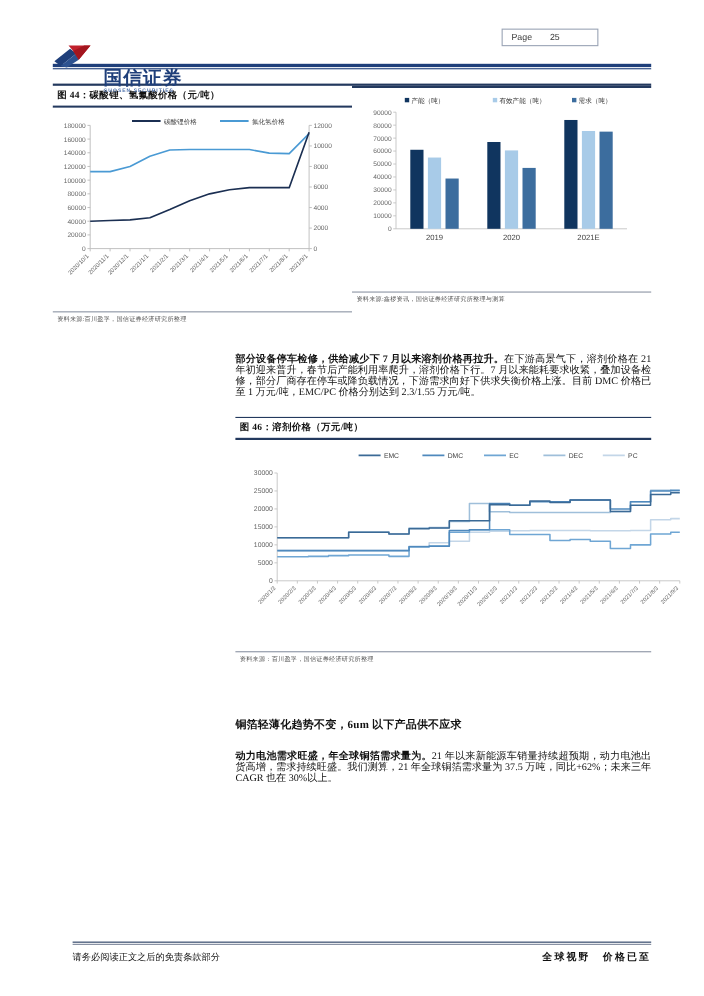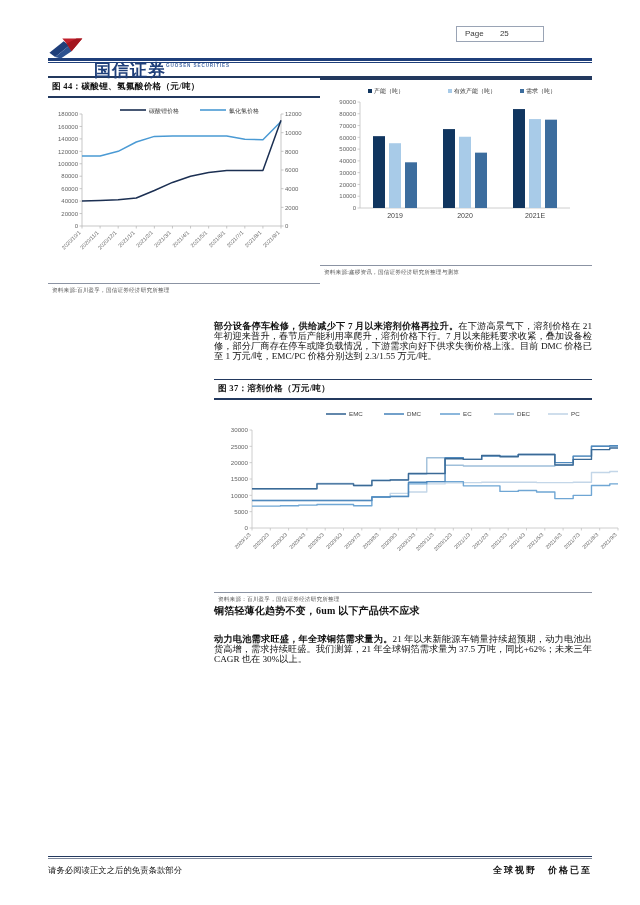--- a/index.html
+++ b/index.html
@@ -9,21 +9,21 @@
     font-family: "Liberation Serif", "DejaVu Serif", serif;
     color: #000;
     overflow: hidden;
   }
   .page { position: relative; width: 640px; height: 905px; padding: 0 48px; }
 
   
   .header { position: relative; height: 52px; padding-top: 14px; }
   .logo-wrap { display: flex; align-items: center; gap: 6px; }
   .logo-mark { width: 40px; height: 26px; flex: none; }
-  .logo-text-block { display: flex; flex-direction: row; line-height: 1; margin-top: 48px; }
+  .logo-text-block { display: flex; flex-direction: column; line-height: 1; margin-top: 48px; }
   .logo-cn { font-family: "Liberation Sans", sans-serif; font-size: 17px; font-weight: bold; color: #1f3f7a; letter-spacing: 1px; }
   .logo-en { font-family: "Liberation Sans", sans-serif; font-size: 4.6px; font-weight: bold; color: #4b6ea8; letter-spacing: .9px; margin-top: 2px; }
   .page-box {
     position: absolute; right: 48px; top: 26px;
     border: 1px solid #9aa4b5; padding: 2px 10px 3px 8px;
     font-family: "Liberation Sans", sans-serif; font-size: 8px; color: #3a3a3a;
     min-width: 88px;
   }
   .page-box .pnum { margin-left: 14px; }
   .header-rule { height: 2.5px; background: #1f3f7a; margin-top: 6px; }
@@ -51,21 +51,21 @@
     font-family: "Liberation Serif", serif; font-size: 9.2px;
     line-height: 10px; text-align: justify; color: #111;
   }
   .para b { font-weight: bold; }
   .sec-head {
     font-family: "Liberation Serif", serif; font-weight: bold;
     font-size: 10px; color: #111; letter-spacing: .2px;
   }
 
   
-  .footer { position: absolute; left: 48px; right: 48px; bottom: 28px; }
+  .footer { position: absolute; left: 66px; right: 48px; bottom: 28px; }
   .footer-rule { height: 1.6px; background: #23395e; }
   .footer-row { display: flex; justify-content: space-between; align-items: baseline; padding-top: 5px; }
   .footer-left { font-family: "Liberation Serif", serif; font-size: 8.4px; color: #111; }
   .footer-right { font-family: "Liberation Serif", serif; font-size: 9px; font-weight: bold; color: #111; letter-spacing: 2px; }
 
   svg { display: block; }
   text { font-family: "Liberation Sans", sans-serif; }
 </style>
 </head>
 <body>
@@ -232,21 +232,21 @@
 
   <div class="body-block" style="margin-top:26px;">
     <p class="para">
       <b>部分设备停车检修，供给减少下 7 月以来溶剂价格再拉升。</b><span>在下游高景气下，溶剂价格在 21 年初迎来普升，春节后产能利用率爬升，溶剂价格下行。7 月以来能耗要求收紧，叠加设备检修，部分厂商存在停车或降负载情况，下游需求向好下供求失衡价格上涨。目前 DMC 价格已至 1 万元/吨，EMC/PC 价格分别达到 2.3/1.55 万元/吨。</span>
     </p>
   </div>
 
   <div class="body-block" style="margin-top:18px;">
     <div class="fig">
       <div class="fig-title-rule-top"></div>
-      <div class="fig-title">图 37：溶剂价格（万元/吨）</div>
+      <div class="fig-title">图 46：溶剂价格（万元/吨）</div>
       <div class="fig-title-rule-bot"></div>
       <div class="fig-body">
         <svg id="svg46" width="426" height="190" viewBox="0 0 426 190">
             <g>
               <line x1="112" y1="14" x2="132" y2="14" stroke="#3b6a96" stroke-width="1.6"></line>
               <text x="135" y="16.3" font-size="6.2" fill="#444" text-anchor="start">EMC</text>
               <line x1="170" y1="14" x2="190" y2="14" stroke="#4f89bd" stroke-width="1.6"></line>
               <text x="193" y="16.3" font-size="6.2" fill="#444" text-anchor="start">DMC</text>
               <line x1="226" y1="14" x2="246" y2="14" stroke="#6fa6d4" stroke-width="1.6"></line>
               <text x="249" y="16.3" font-size="6.2" fill="#444" text-anchor="start">EC</text>
@@ -318,21 +318,21 @@
             <path d="M38.00 106.11 L48.06 106.11 L48.06 106.11 L56.30 106.11 L66.36 106.11 L66.36 105.79 L74.60 105.79 L84.67 105.79 L84.67 105.13 L92.90 105.13 L102.97 105.13 L102.97 104.48 L111.20 104.48 L121.27 104.48 L121.27 104.48 L129.50 104.48 L139.56 104.48 L139.56 105.79 L147.80 105.79 L157.87 105.79 L157.87 96.97 L166.10 96.97 L176.16 96.97 L176.16 96.31 L184.40 96.31 L194.47 96.31 L194.47 83.90 L202.70 83.90 L212.77 83.90 L212.77 81.61 L221.00 81.61 L231.06 81.61 L231.06 81.61 L239.30 81.61 L249.37 81.61 L249.37 85.86 L257.60 85.86 L267.67 85.86 L267.67 85.86 L275.90 85.86 L285.96 85.86 L285.96 91.41 L294.20 91.41 L304.26 91.41 L304.26 90.43 L312.50 90.43 L322.56 90.43 L322.56 92.07 L330.80 92.07 L340.87 92.07 L340.87 98.60 L349.10 98.60 L359.17 98.60 L359.17 95.33 L367.40 95.33 L377.47 95.33 L377.47 85.53 L385.70 85.53 L395.76 85.53 L395.76 83.90 L404.00 83.90" fill="none" stroke="#6fa6d4" stroke-width="1.4" stroke-linejoin="round" stroke-linecap="butt"></path>
             <path d="M38.00 100.56 L48.06 100.56 L48.06 100.56 L56.30 100.56 L66.36 100.56 L66.36 100.56 L74.60 100.56 L84.67 100.56 L84.67 100.56 L92.90 100.56 L102.97 100.56 L102.97 100.56 L111.20 100.56 L121.27 100.56 L121.27 100.56 L129.50 100.56 L139.56 100.56 L139.56 100.56 L147.80 100.56 L157.87 100.56 L157.87 96.97 L166.10 96.97 L176.16 96.97 L176.16 96.64 L184.40 96.64 L194.47 96.64 L194.47 82.27 L202.70 82.27 L212.77 82.27 L212.77 81.61 L221.00 81.61 L231.06 81.61 L231.06 57.77 L239.30 57.77 L249.37 57.77 L249.37 59.40 L257.60 59.40 L267.67 59.40 L267.67 56.13 L275.90 56.13 L285.96 56.13 L285.96 56.13 L294.20 56.13 L304.26 56.13 L304.26 54.50 L312.50 54.50 L322.56 54.50 L322.56 54.50 L330.80 54.50 L340.87 54.50 L340.87 62.67 L349.10 62.67 L359.17 62.67 L359.17 56.13 L367.40 56.13 L377.47 56.13 L377.47 46.33 L385.70 46.33 L395.76 46.33 L395.76 45.68 L404.00 45.68" fill="none" stroke="#4f89bd" stroke-width="1.4" stroke-linejoin="round" stroke-linecap="butt"></path>
             <path d="M38.00 88.80 L48.06 88.80 L48.06 88.80 L56.30 88.80 L66.36 88.80 L66.36 88.80 L74.60 88.80 L84.67 88.80 L84.67 88.80 L92.90 88.80 L102.97 88.80 L102.97 83.90 L111.20 83.90 L121.27 83.90 L121.27 83.90 L129.50 83.90 L139.56 83.90 L139.56 85.53 L147.80 85.53 L157.87 85.53 L157.87 80.63 L166.10 80.63 L176.16 80.63 L176.16 79.98 L184.40 79.98 L194.47 79.98 L194.47 73.45 L202.70 73.45 L212.77 73.45 L212.77 73.45 L221.00 73.45 L231.06 73.45 L231.06 58.75 L239.30 58.75 L249.37 58.75 L249.37 59.40 L257.60 59.40 L267.67 59.40 L267.67 55.48 L275.90 55.48 L285.96 55.48 L285.96 56.79 L294.20 56.79 L304.26 56.79 L304.26 54.50 L312.50 54.50 L322.56 54.50 L322.56 54.50 L330.80 54.50 L340.87 54.50 L340.87 64.95 L349.10 64.95 L359.17 64.95 L359.17 59.40 L367.40 59.40 L377.47 59.40 L377.47 49.60 L385.70 49.60 L395.76 49.60 L395.76 47.97 L404.00 47.97" fill="none" stroke="#3b6a96" stroke-width="1.4" stroke-linejoin="round" stroke-linecap="butt"></path>
           </svg>
       </div>
       <div class="fig-src-rule"></div>
       <div class="fig-src">资料来源：百川盈孚，国信证券经济研究所整理</div>
     </div>
   </div>
 
-  <div class="body-block" style="">
+  <div class="body-block" style="margin-top:48px;">
     <div class="sec-head">铜箔轻薄化趋势不变，6um 以下产品供不应求</div>
     <p class="para" style="margin-top:16px;">
       <b>动力电池需求旺盛，年全球铜箔需求量为。</b><span>21 年以来新能源车销量持续超预期，动力电池出货高增，需求持续旺盛。我们测算，21 年全球铜箔需求量为 37.5 万吨，同比+62%；未来三年 CAGR 也在 30%以上。</span>
     </p>
   </div>
 
   <div class="footer">
     <div class="footer-rule"></div>
     <div style="height:.7px;background:#7d879b;margin-top:1.2px;"></div>
     <div class="footer-row">

